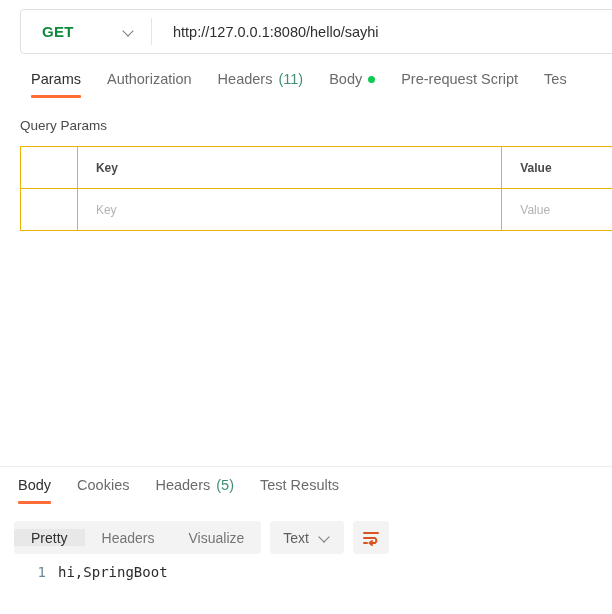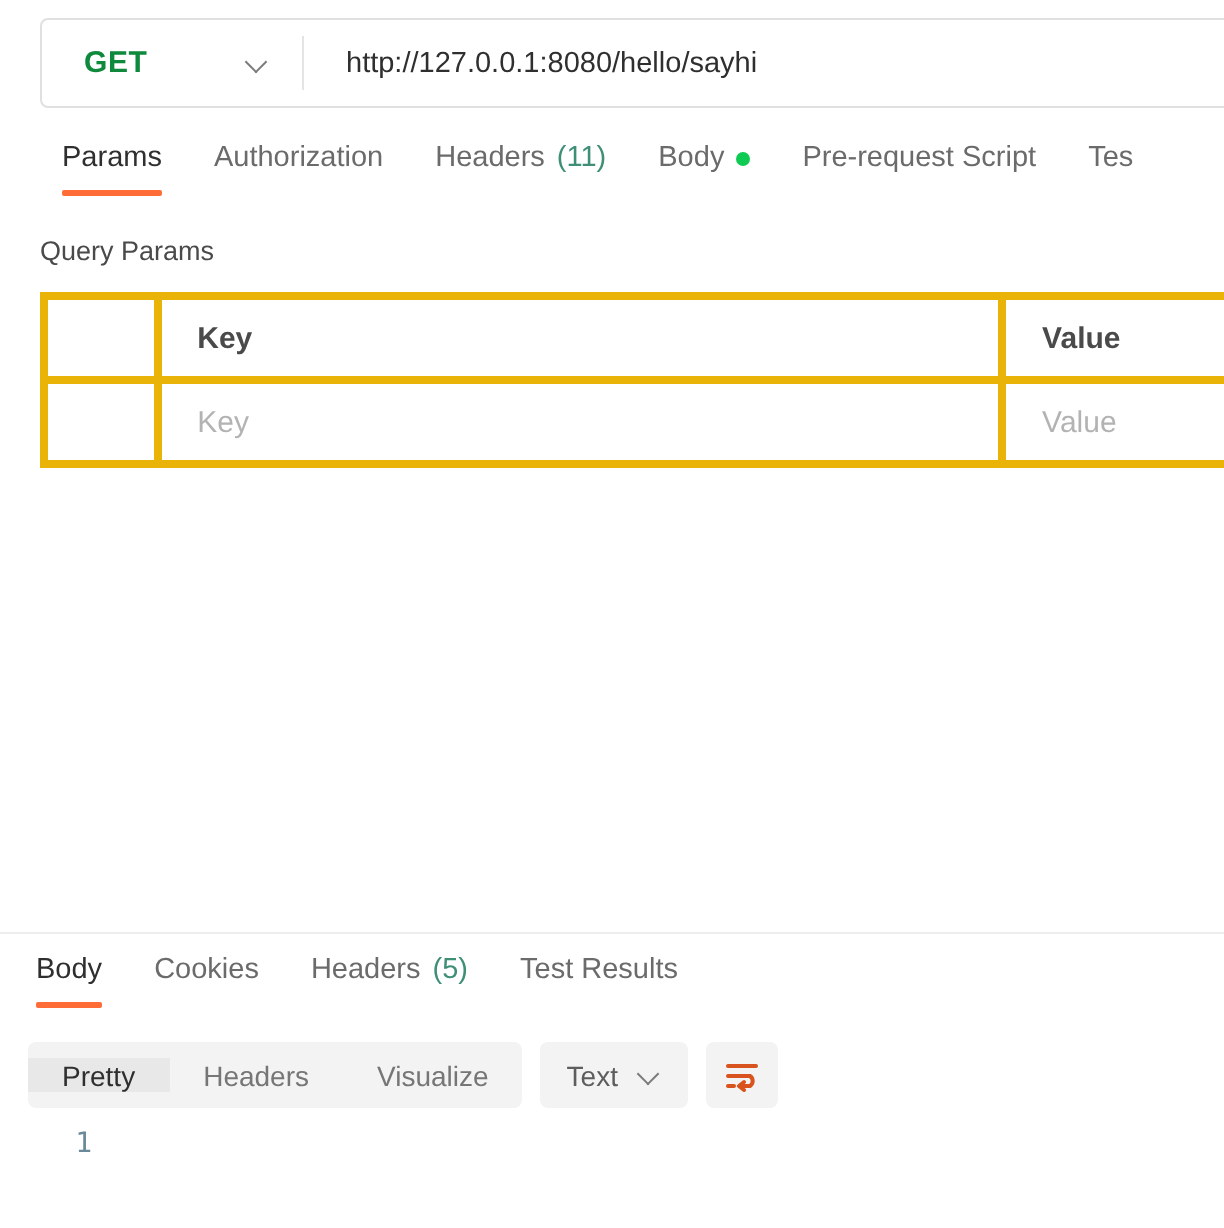--- a/index.html
+++ b/index.html
@@ -75,23 +75,23 @@
     font-size: 13.5px; font-weight: normal; color: #4a4a4a;
   }
   .params-table {
     position: absolute; left: 20px; top: 146px;
     width: 700px;
     border: 1px solid #ededed;
     border-collapse: collapse;
   }
   .params-table tr { height: 42px; }
   .params-table td {
-    border: 4px solid #eab308;
+    border: 1px solid #eab308;
     padding: 0 0 0 18px;
-    font-size: 15px;
+    font-size: 12px;
     vertical-align: middle;
     margin-left: 12px;
   }
   .col-check { width: 57px; padding: 0 !important; }
   .col-key   { width: 425px; }
   .col-val   { width: 218px; }
   .hdr-cell  { color: #4a4a4a; font-weight: bold; font-size: 13.5px; }
   .ph-cell   { color: #b3b3b3; }
 
   
@@ -242,13 +242,14 @@
       <line x1="2" y1="3" x2="16" y2="3" stroke="#d9531e" stroke-width="2" stroke-linecap="round"></line>
       <path d="M2 8 H13 a3 3 0 0 1 0 5 H8" fill="none" stroke="#d9531e" stroke-width="2" stroke-linecap="round"></path>
       <polyline points="10,11 7.5,13 10,15" fill="none" stroke="#d9531e" stroke-width="2" stroke-linecap="round" stroke-linejoin="round"></polyline>
       <line x1="2" y1="13" x2="5" y2="13" stroke="#d9531e" stroke-width="2" stroke-linecap="round"></line>
     </svg>
   </div>
 </div>
 
 <div class="code-area">
   <div class="gutter">1</div>
+  <div class="code-line">hi,SpringBoot</div>
 </div>
 
 </body></html>

